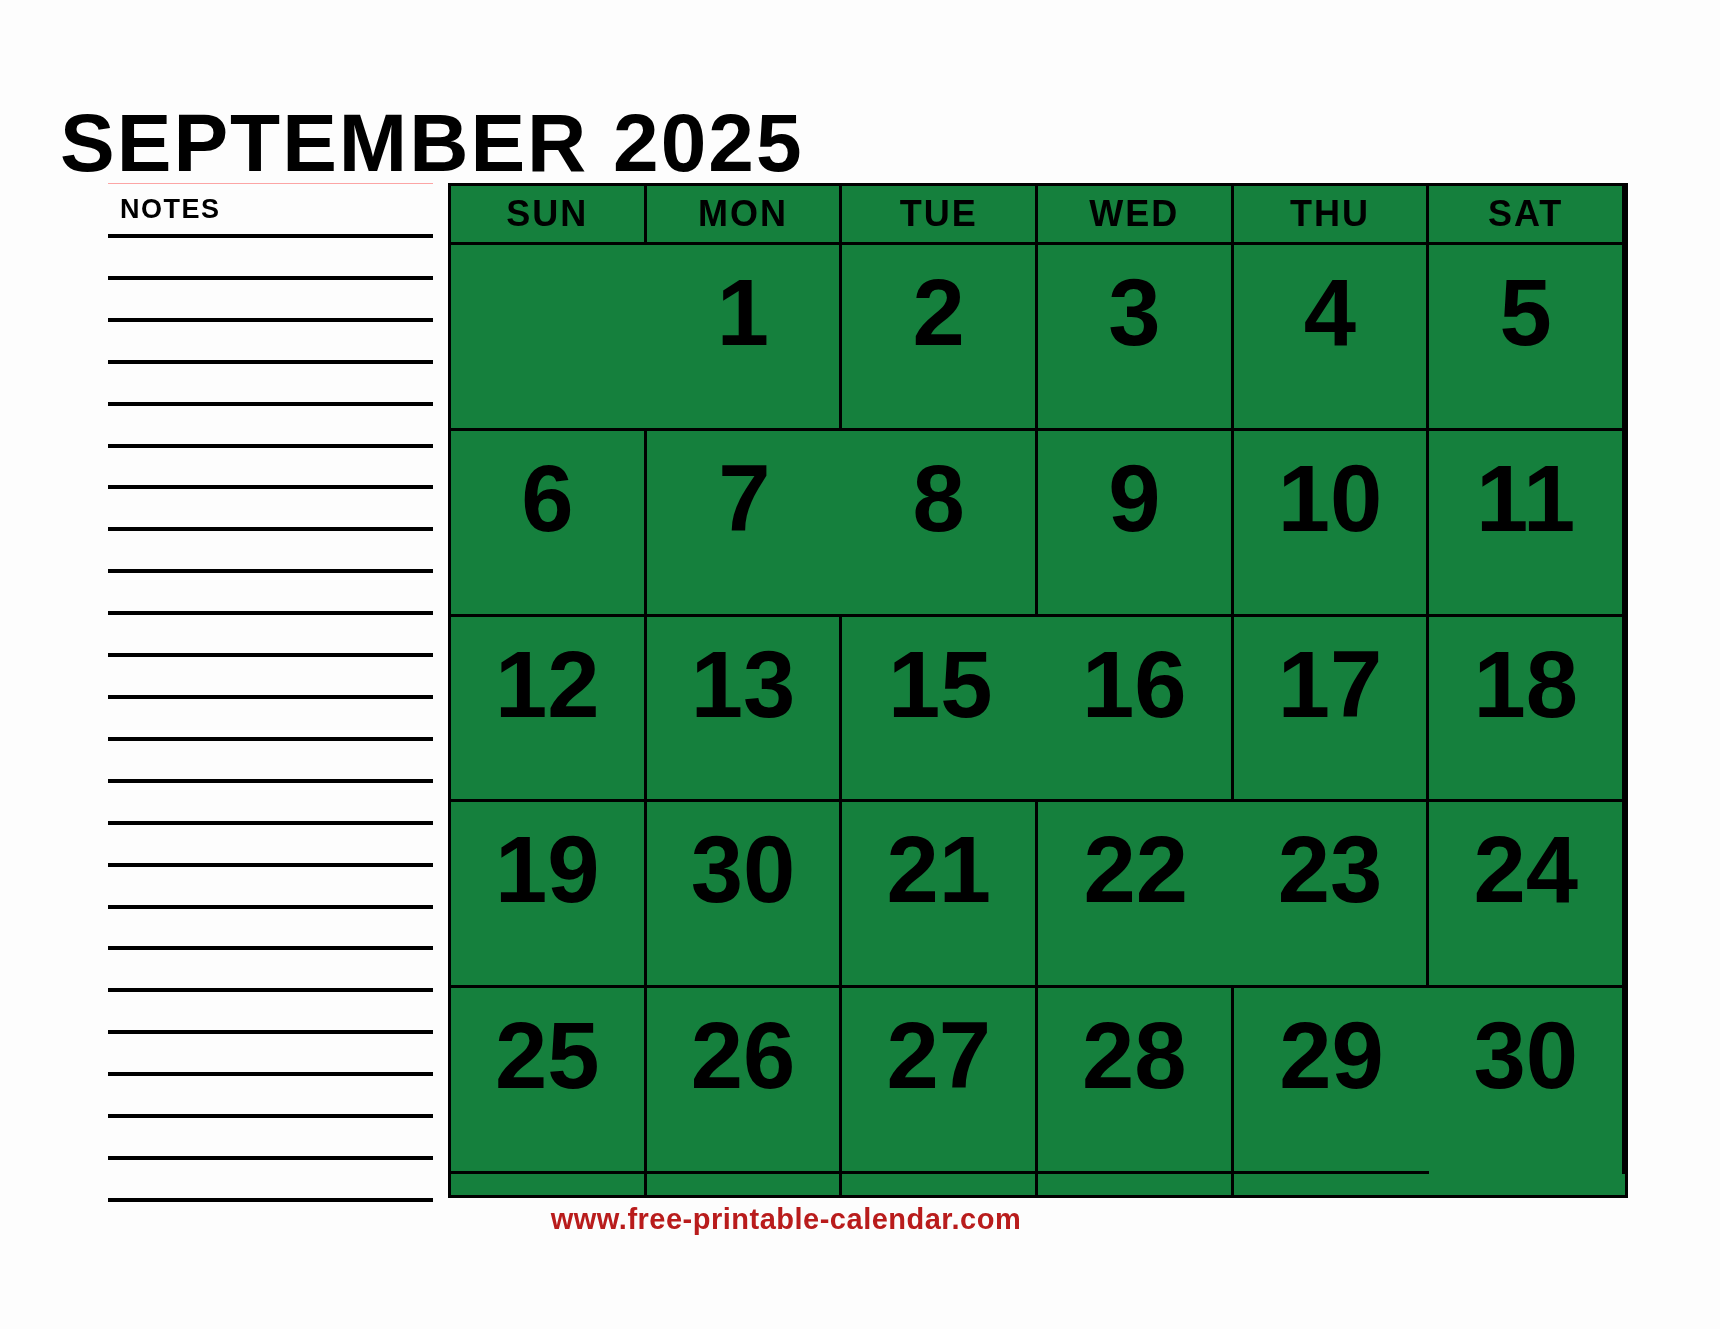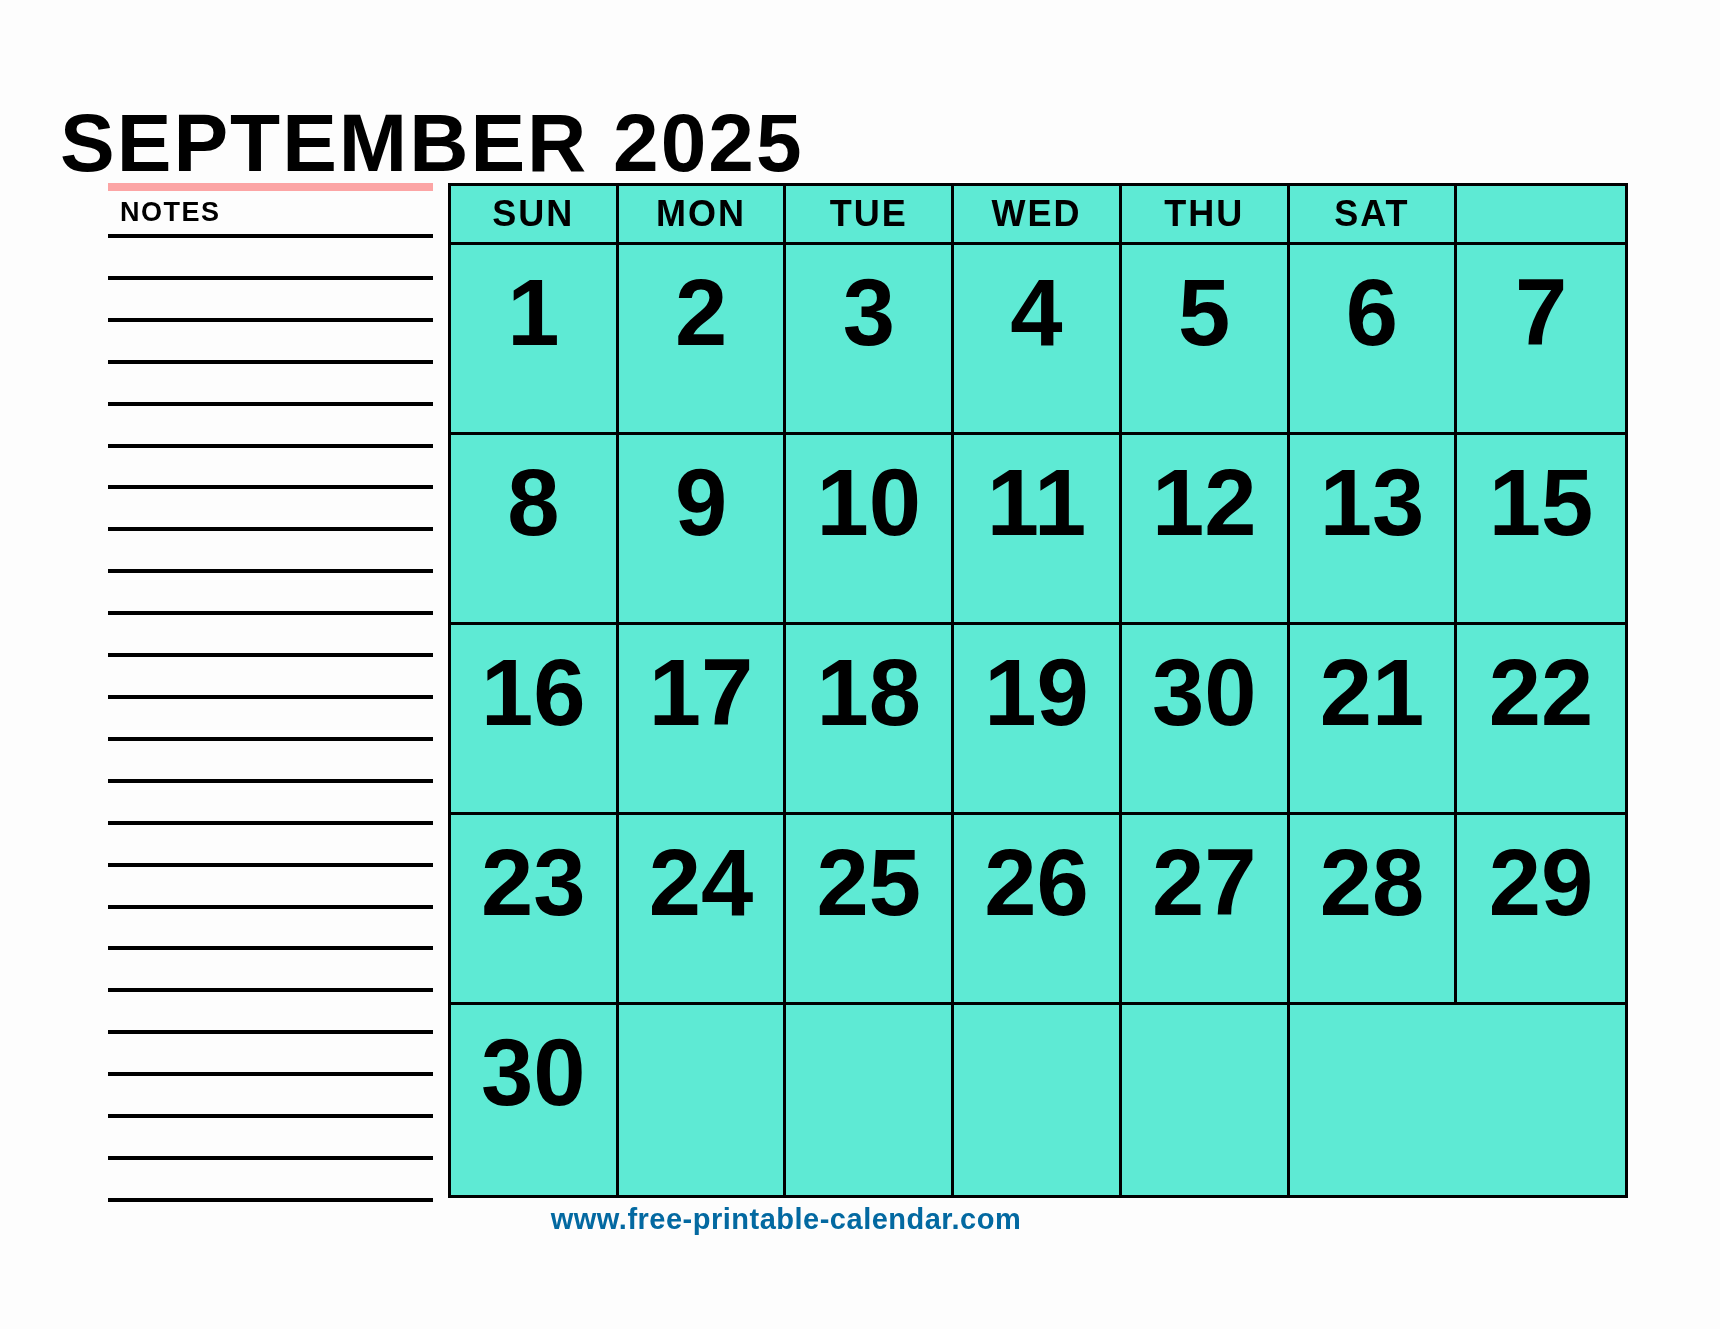--- a/index.html
+++ b/index.html
@@ -21,44 +21,44 @@
     white-space: nowrap;
   }
   
   .notes-panel {
     position: absolute;
     left: 108px; top: 183px;
     width: 325px; height: 1019px;
   }
   .notes-header {
     height: 55px;
-    border-top: 8px solid #fca5a5;
+    border-top: 1px solid #fca5a5;
     border-bottom: 4px solid #000;
     display: flex;
     align-items: center;
   }
   .notes-label {
     font-size: 27px;
     font-weight: bold;
     letter-spacing: 1.5px;
     padding-left: 12px;
   }
   .note-line {
     height: 41.91px;
     border-bottom: 4px solid #000;
   }
   
   .calendar-grid {
     position: absolute;
     left: 448px; top: 183px;
     width: 1180px; height: 1015px;
     border: 3px solid #000;
-    background: #5eead4;
+    background: #15803d;
     display: grid;
-    grid-template-columns: repeat(7, 1fr);
+    grid-template-columns: repeat(6, 1fr);
     grid-template-rows: 59px repeat(5, 1fr);
   }
   .calendar-grid > div {
     border-right: 3px solid #000;
     border-bottom: 3px solid #000;
   }
   .calendar-grid > div:nth-child(7n) { border-right: none; }
   .calendar-grid > div:nth-child(n+36) { border-bottom: none; text-align: center; }
   .day-header {
     display: flex;
@@ -76,21 +76,21 @@
     padding-top: 21px;
   }
   
   .footer-url {
     position: absolute;
     top: 1203px; left: 0; width: 1572px;
     text-align: center;
     font-size: 29px;
     font-weight: bold;
     letter-spacing: 0.5px;
-    color: #0369a1;
+    color: #b91c1c;
   }
 </style>
 </head>
 <body>
 
 <h1 class="page-title">SEPTEMBER 2025</h1>
 
 <div class="notes-panel">
   <div class="notes-header">
     <span class="notes-label">NOTES</span>

